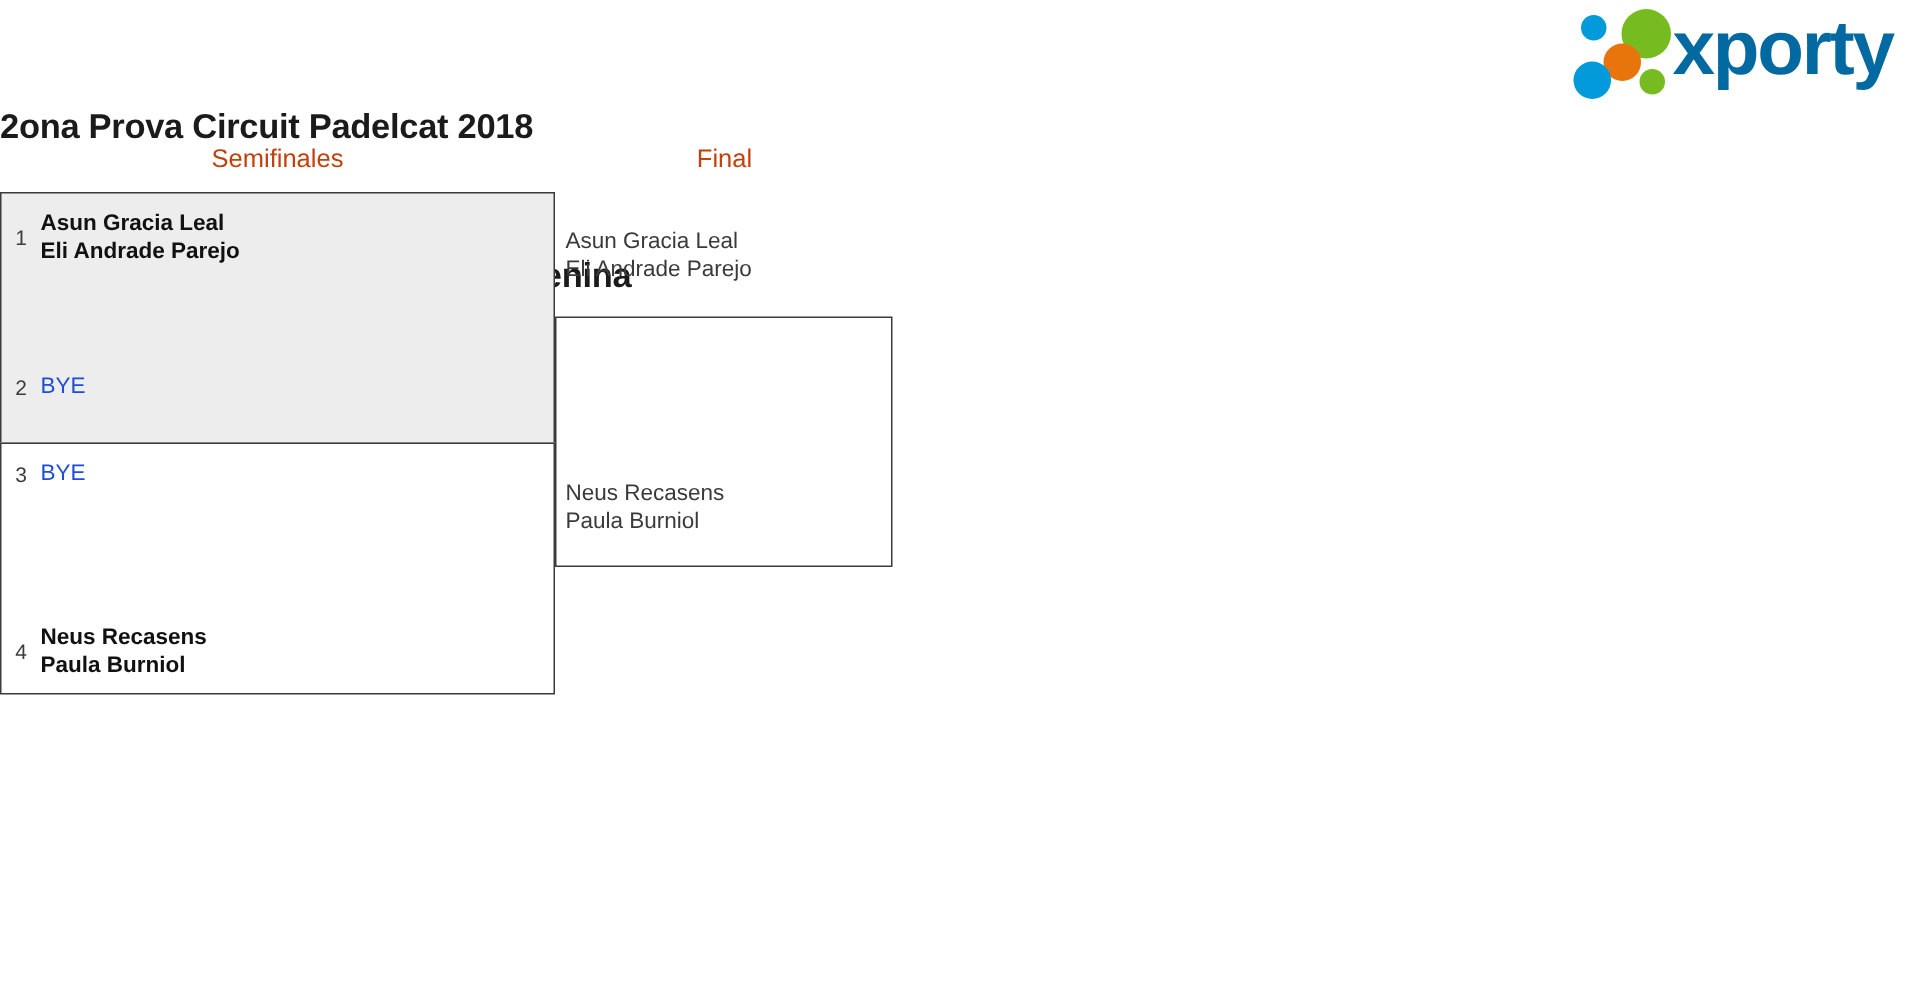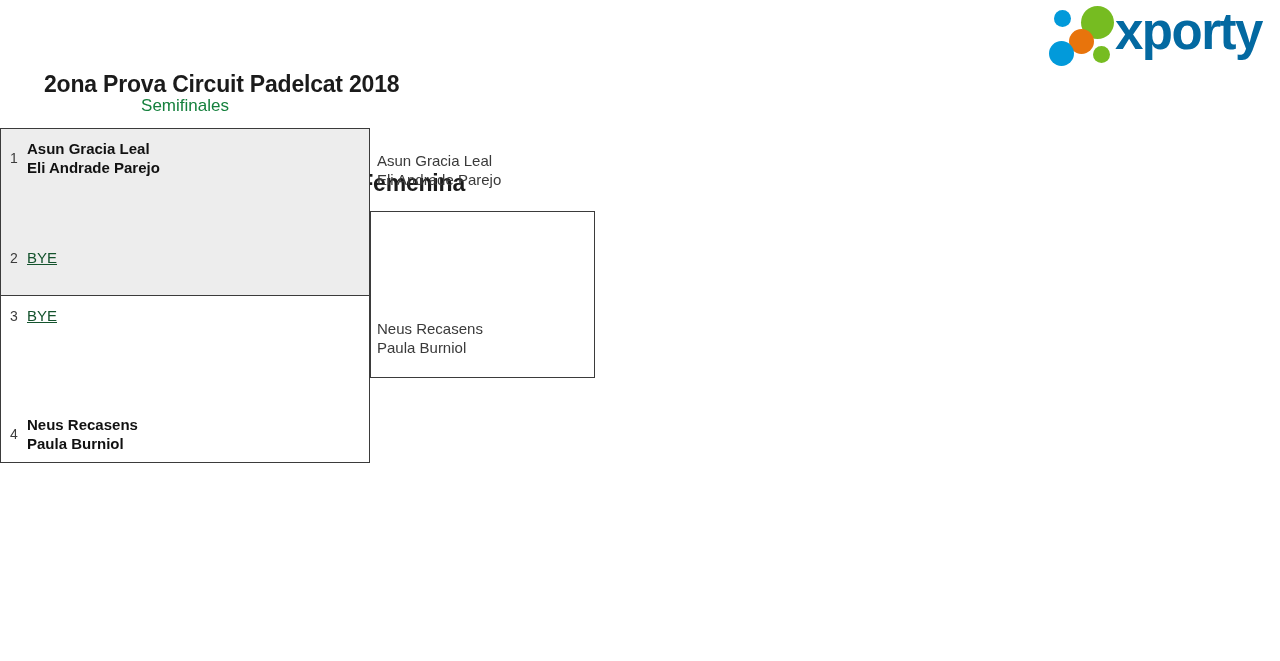--- a/index.html
+++ b/index.html
@@ -27,21 +27,21 @@
     position: absolute;
     left: 0;
     top: 2px;
     font-size: 23px;
     font-weight: bold;
     line-height: 33px;
     letter-spacing: -0.2px;
     color: #1b1b1b;
     white-space: pre;
   }
-  .title-line { display: block; padding-left: 44px; }
+  .title-line { display: block; }
 
   
   #brand-logo {
     position: absolute;
     right: 6px;
     top: 4px;
     width: 225px;
     height: 64px;
   }
   .logo-dot {
@@ -68,21 +68,21 @@
     position: absolute;
     left: 0;
     top: 0;
     width: 1280px;
     height: 661px;
   }
   .round-header {
     position: absolute;
     font-size: 17px;
     font-weight: normal;
-    color: #15803d;
+    color: #c2410c;
     text-align: center;
     white-space: nowrap;
   }
   #round-header-semifinales { left: 85px;  top: 96px; width: 200px; }
   #round-header-final       { left: 383px; top: 96px; width: 200px; }
 
   
   .match-box {
     position: absolute;
     box-sizing: border-box;
@@ -120,22 +120,21 @@
   .team {
     font-size: 15px;
     line-height: 19px;
     white-space: pre-line;
   }
   .team.winner {
     font-weight: bold;
     color: #111111;
   }
   .team.bye {
-    color: #14532d;
-    text-decoration: underline;
+    color: #1d4ed8;
   }
 
   
   #match-final-box {
     position: absolute;
     left: 370px; top: 211px;
     width: 225px; height: 167px;
     box-sizing: border-box;
     border: 1px solid #3b3b3b;
     background: #ffffff;
@@ -168,20 +167,21 @@
     <span class="logo-dot" id="logo-dot-green-small" style="background:#76bc21"></span>
     <span id="logo-wordmark" style="color:#0369a1">xporty</span>
   </div>
 
 </div>
 
 <div id="bracket">
 
   <div class="round-header" id="round-header-semifinales">Semifinales</div>
 
+  <div class="round-header" id="round-header-final">Final</div>
 
   <div class="match-box" id="match-sf-1">
     <div class="slot slot-top">
       <span class="seed">1</span>
       <span class="team winner">Asun Gracia Leal
 Eli Andrade Parejo</span>
     </div>
     <div class="slot slot-bottom">
       <span class="seed">2</span>
       <span class="team bye">BYE</span>

